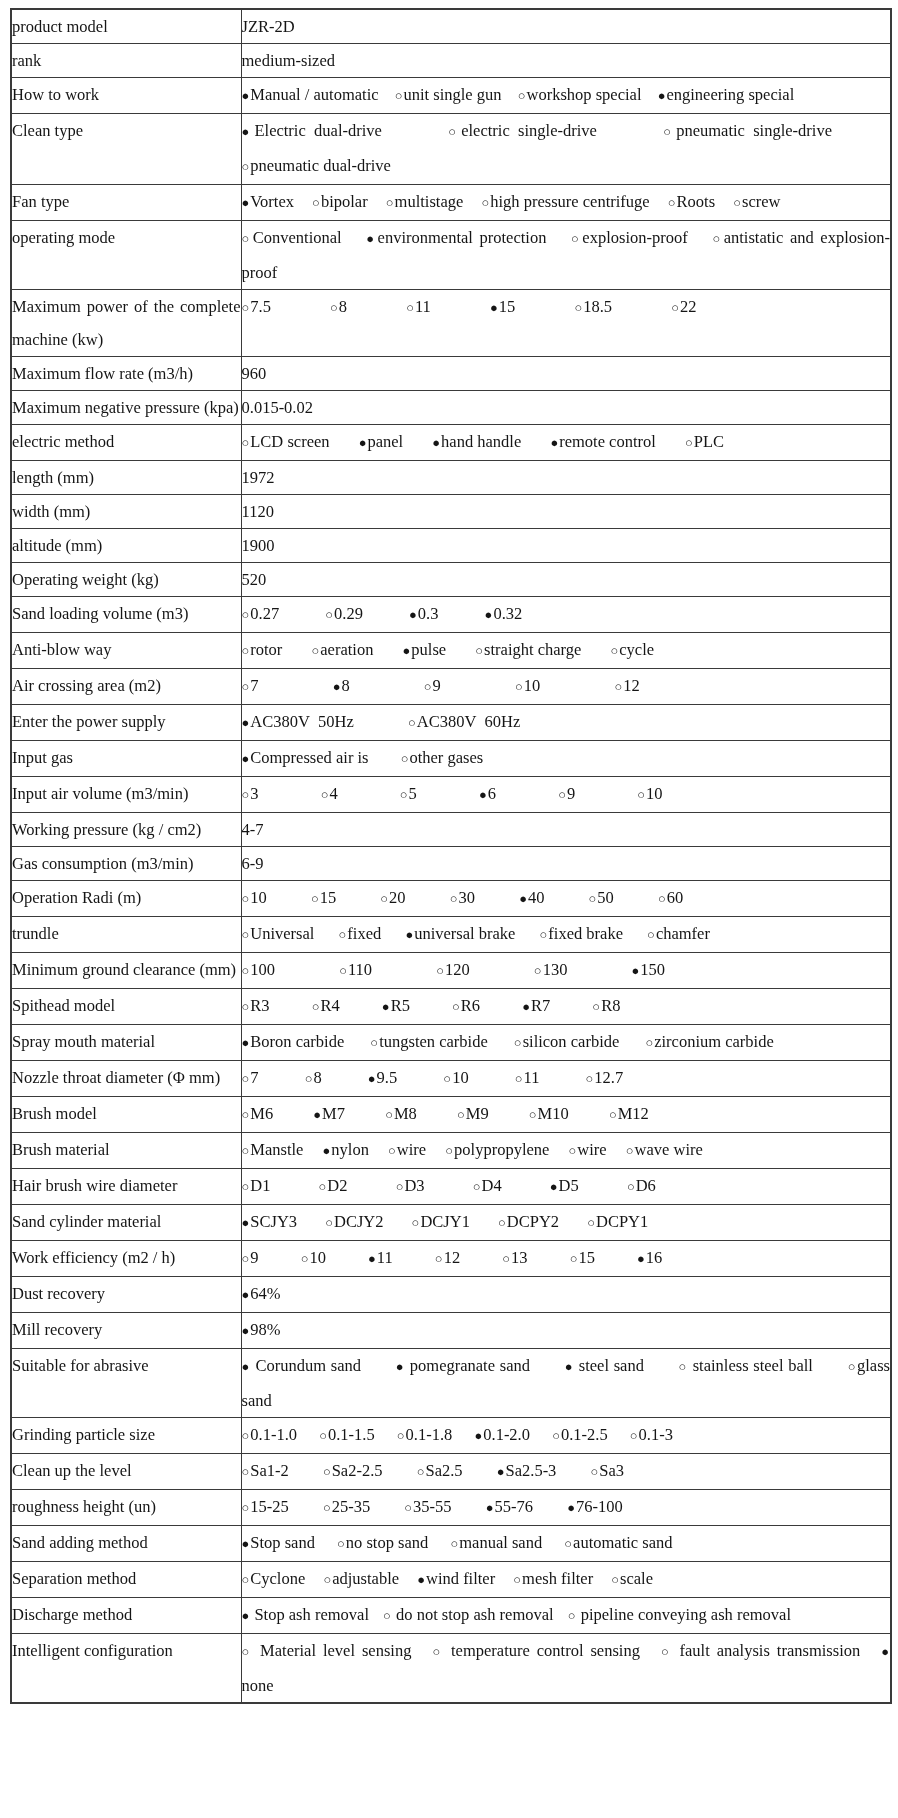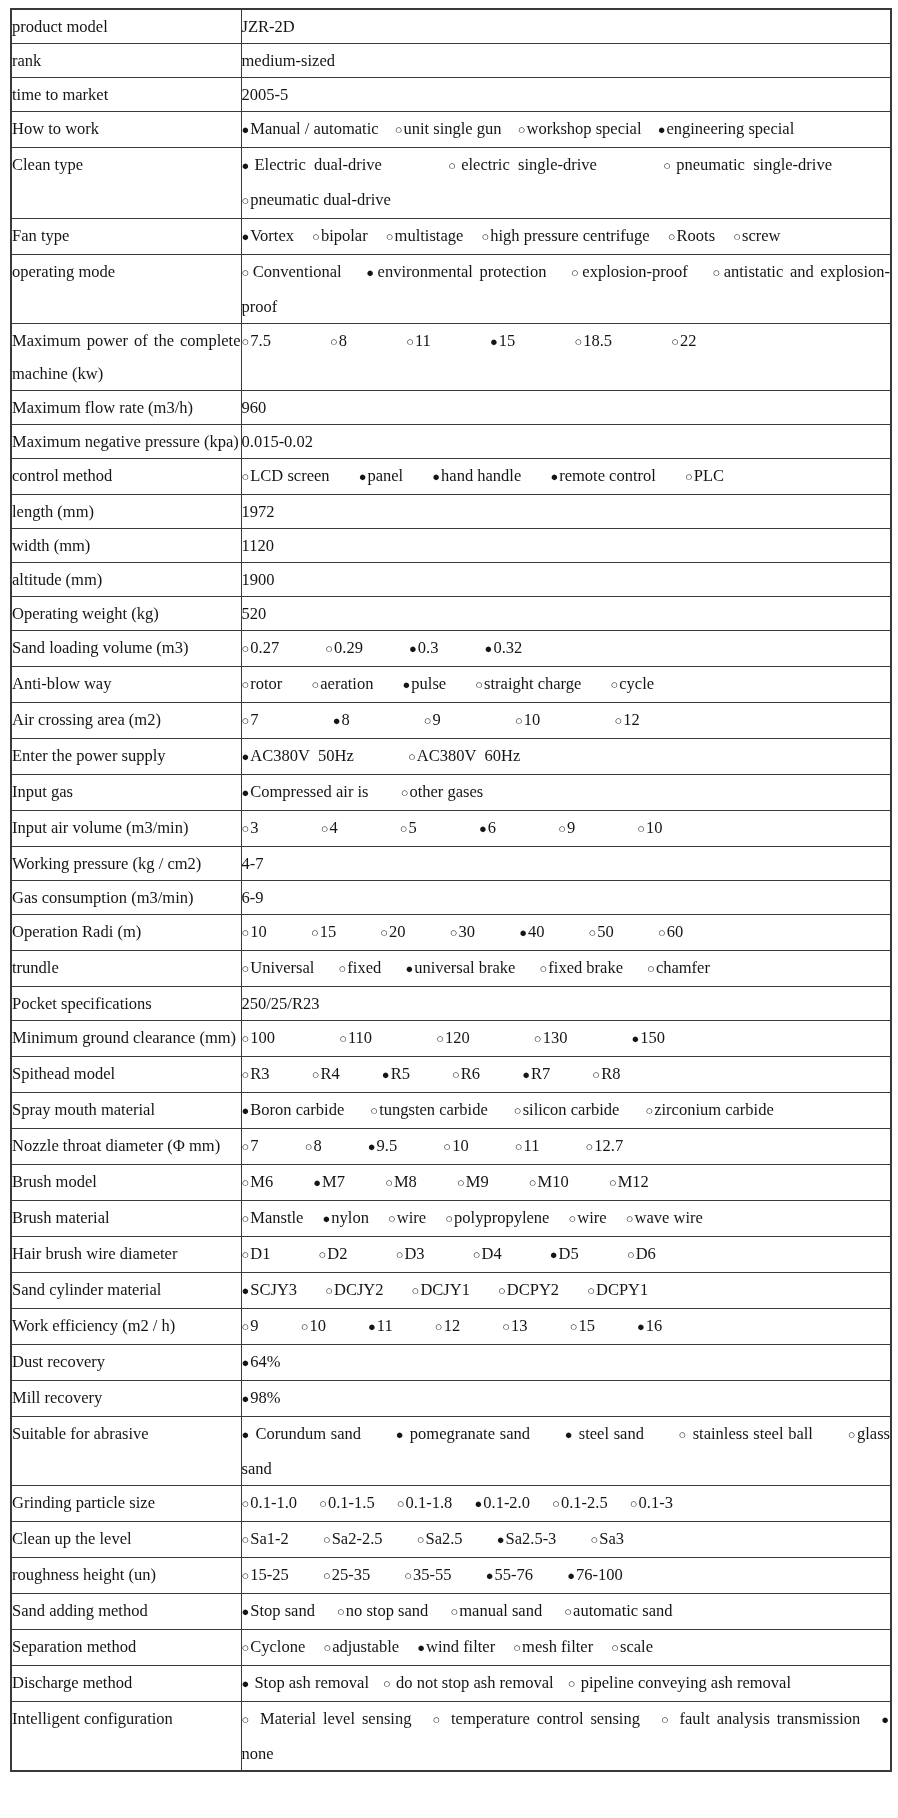--- a/index.html
+++ b/index.html
@@ -61,24 +61,20 @@
     <tbody>
         <tr>
           <td class="label">product model</td>
           <td class="value">JZR-2D</td>
         </tr>
         <tr>
           <td class="label">rank</td>
           <td class="value">medium-sized</td>
         </tr>
         <tr>
-          <td class="label">time to market</td>
-          <td class="value">2005-5</td>
-        </tr>
-        <tr>
           <td class="label">How to work</td>
           <td class="value"><span class="opt" style="margin-right: 12px;"><span class="dot">●</span><span>Manual / automatic</span></span> <span class="opt" style="margin-right: 12px;"><span class="dot">○</span><span>unit single gun</span></span> <span class="opt" style="margin-right: 12px;"><span class="dot">○</span><span>workshop special</span></span> <span class="opt" style="margin-right: 12px;"><span class="dot">●</span><span>engineering special</span></span> </td>
         </tr>
         <tr>
           <td class="label">Clean type</td>
           <td class="value"><span class="opt" style="margin-right: 58px;"><span class="dot">●</span><span>Electric dual-drive</span></span> <span class="opt" style="margin-right: 58px;"><span class="dot">○</span><span>electric single-drive</span></span> <span class="opt" style="margin-right: 58px;"><span class="dot">○</span><span>pneumatic single-drive</span></span> <span class="opt" style="margin-right: 58px;"><span class="dot">○</span><span>pneumatic dual-drive</span></span> </td>
         </tr>
         <tr>
           <td class="label">Fan type</td>
           <td class="value"><span class="opt" style="margin-right: 14px;"><span class="dot">●</span><span>Vortex</span></span> <span class="opt" style="margin-right: 14px;"><span class="dot">○</span><span>bipolar</span></span> <span class="opt" style="margin-right: 14px;"><span class="dot">○</span><span>multistage</span></span> <span class="opt" style="margin-right: 14px;"><span class="dot">○</span><span>high pressure centrifuge</span></span> <span class="opt" style="margin-right: 14px;"><span class="dot">○</span><span>Roots</span></span> <span class="opt" style="margin-right: 14px;"><span class="dot">○</span><span>screw</span></span> </td>
@@ -93,21 +89,21 @@
         </tr>
         <tr>
           <td class="label">Maximum flow rate (m3/h)</td>
           <td class="value">960</td>
         </tr>
         <tr>
           <td class="label">Maximum negative pressure (kpa)</td>
           <td class="value">0.015-0.02</td>
         </tr>
         <tr>
-          <td class="label">control method</td>
+          <td class="label">electric method</td>
           <td class="value"><span class="opt" style="margin-right: 25px;"><span class="dot">○</span><span>LCD screen</span></span> <span class="opt" style="margin-right: 25px;"><span class="dot">●</span><span>panel</span></span> <span class="opt" style="margin-right: 25px;"><span class="dot">●</span><span>hand handle</span></span> <span class="opt" style="margin-right: 25px;"><span class="dot">●</span><span>remote control</span></span> <span class="opt" style="margin-right: 25px;"><span class="dot">○</span><span>PLC</span></span> </td>
         </tr>
         <tr>
           <td class="label">length (mm)</td>
           <td class="value">1972</td>
         </tr>
         <tr>
           <td class="label">width (mm)</td>
           <td class="value">1120</td>
         </tr>
@@ -151,24 +147,20 @@
           <td class="label">Gas consumption (m3/min)</td>
           <td class="value">6-9</td>
         </tr>
         <tr>
           <td class="label">Operation Radi (m)</td>
           <td class="value"><span class="opt" style="margin-right: 40px;"><span class="dot">○</span><span>10</span></span> <span class="opt" style="margin-right: 40px;"><span class="dot">○</span><span>15</span></span> <span class="opt" style="margin-right: 40px;"><span class="dot">○</span><span>20</span></span> <span class="opt" style="margin-right: 40px;"><span class="dot">○</span><span>30</span></span> <span class="opt" style="margin-right: 40px;"><span class="dot">●</span><span>40</span></span> <span class="opt" style="margin-right: 40px;"><span class="dot">○</span><span>50</span></span> <span class="opt" style="margin-right: 40px;"><span class="dot">○</span><span>60</span></span> </td>
         </tr>
         <tr>
           <td class="label">trundle</td>
           <td class="value"><span class="opt" style="margin-right: 20px;"><span class="dot">○</span><span>Universal</span></span> <span class="opt" style="margin-right: 20px;"><span class="dot">○</span><span>fixed</span></span> <span class="opt" style="margin-right: 20px;"><span class="dot">●</span><span>universal brake</span></span> <span class="opt" style="margin-right: 20px;"><span class="dot">○</span><span>fixed brake</span></span> <span class="opt" style="margin-right: 20px;"><span class="dot">○</span><span>chamfer</span></span> </td>
-        </tr>
-        <tr>
-          <td class="label">Pocket specifications</td>
-          <td class="value">250/25/R23</td>
         </tr>
         <tr>
           <td class="label">Minimum ground clearance (mm)</td>
           <td class="value"><span class="opt" style="margin-right: 60px;"><span class="dot">○</span><span>100</span></span> <span class="opt" style="margin-right: 60px;"><span class="dot">○</span><span>110</span></span> <span class="opt" style="margin-right: 60px;"><span class="dot">○</span><span>120</span></span> <span class="opt" style="margin-right: 60px;"><span class="dot">○</span><span>130</span></span> <span class="opt" style="margin-right: 60px;"><span class="dot">●</span><span>150</span></span> </td>
         </tr>
         <tr>
           <td class="label">Spithead model</td>
           <td class="value"><span class="opt" style="margin-right: 38px;"><span class="dot">○</span><span>R3</span></span> <span class="opt" style="margin-right: 38px;"><span class="dot">○</span><span>R4</span></span> <span class="opt" style="margin-right: 38px;"><span class="dot">●</span><span>R5</span></span> <span class="opt" style="margin-right: 38px;"><span class="dot">○</span><span>R6</span></span> <span class="opt" style="margin-right: 38px;"><span class="dot">●</span><span>R7</span></span> <span class="opt" style="margin-right: 38px;"><span class="dot">○</span><span>R8</span></span> </td>
         </tr>
         <tr>

